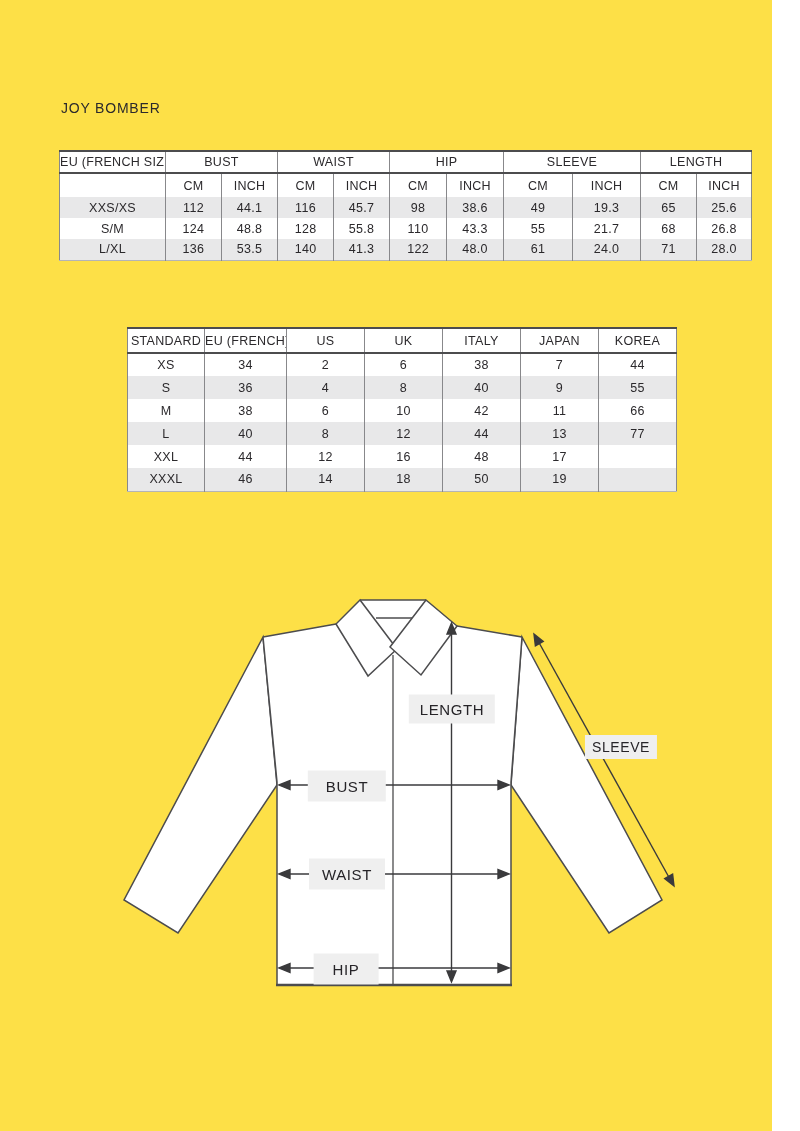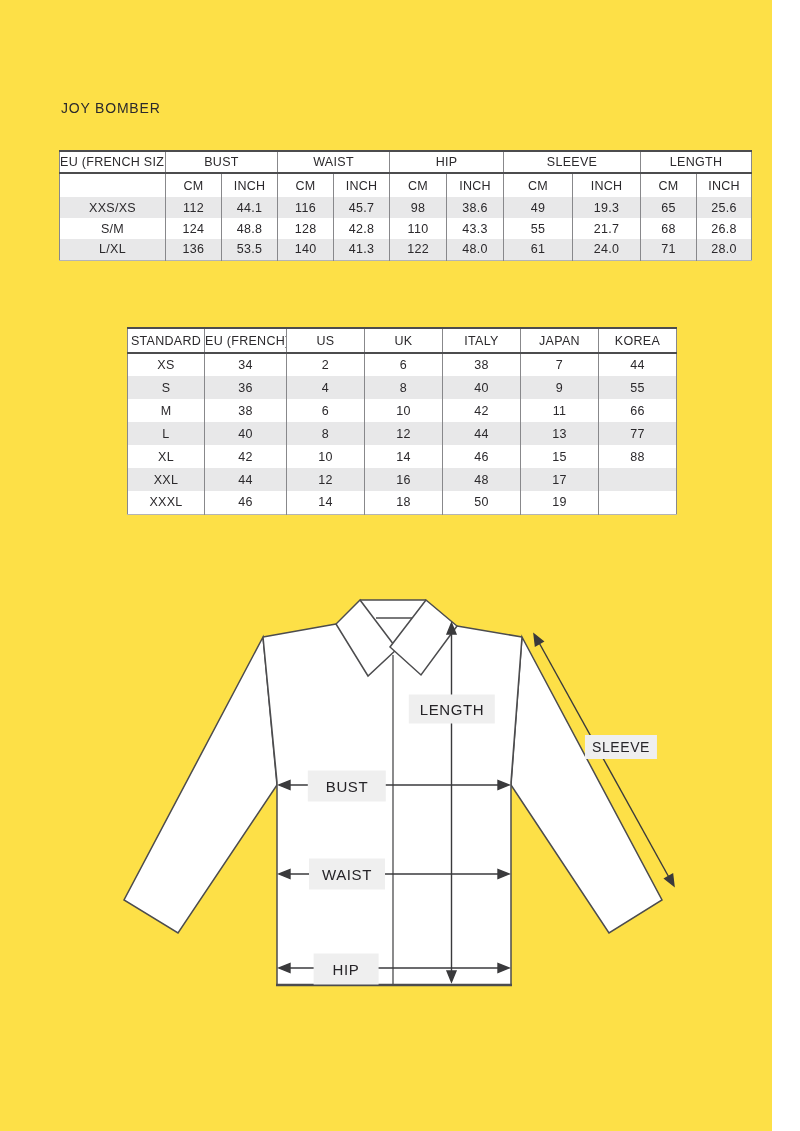--- a/index.html
+++ b/index.html
@@ -106,21 +106,21 @@
         <td>49</td>
         <td>19.3</td>
         <td>65</td>
         <td>25.6</td>
       </tr>
       <tr class="data">
         <td>S/M</td>
         <td>124</td>
         <td>48.8</td>
         <td>128</td>
-        <td>42.8</td>
+        <td>55.8</td>
         <td>110</td>
         <td>43.3</td>
         <td>55</td>
         <td>21.7</td>
         <td>68</td>
         <td>26.8</td>
       </tr>
       <tr class="data">
         <td>L/XL</td>
         <td>136</td>
@@ -189,29 +189,20 @@
       <tr>
         <td>L</td>
         <td>40</td>
         <td>8</td>
         <td>12</td>
         <td>44</td>
         <td>13</td>
         <td>77</td>
       </tr>
       <tr>
-        <td>XL</td>
-        <td>42</td>
-        <td>10</td>
-        <td>14</td>
-        <td>46</td>
-        <td>15</td>
-        <td>88</td>
-      </tr>
-      <tr>
         <td>XXL</td>
         <td>44</td>
         <td>12</td>
         <td>16</td>
         <td>48</td>
         <td>17</td>
         <td></td>
       </tr>
       <tr>
         <td>XXXL</td>

